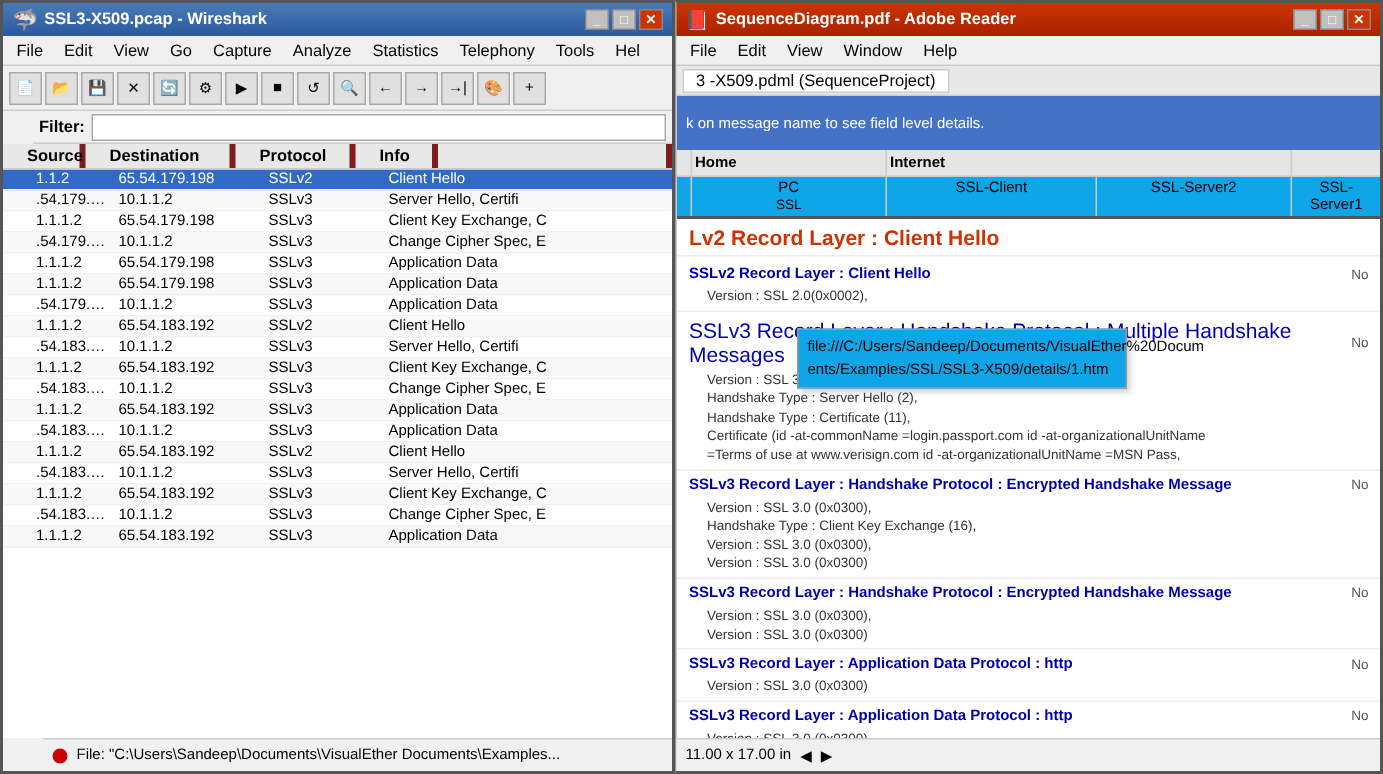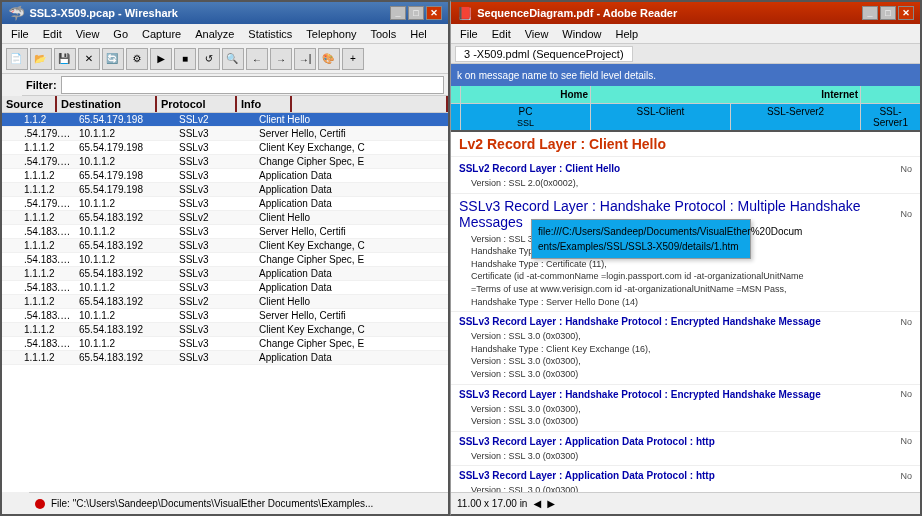--- a/index.html
+++ b/index.html
@@ -94,22 +94,22 @@
     }
     .packet-header {
       display: grid;
       grid-template-columns: 55px 100px 80px 55px 1fr;
       background: #e8e8e8;
       border-bottom: 1px solid #ccc;
       font-weight: bold;
       font-size: 11px;
     }
     .packet-header-cell {
-      padding: 2px 4px;
-      border-right: 2px solid #7f1d1d;
+      padding: 2px 16px;
+      border-right: 4px solid #7f1d1d;
     }
     .packet-rows { overflow-y: auto; flex: 1; }
     .packet-row {
       display: grid;
       grid-template-columns: 55px 100px 80px 55px 1fr;
       font-size: 10px;
       border-bottom: 1px solid #f0f0f0;
       padding-left: 18px;
     }
     .packet-row:nth-child(odd) { background: white; }
@@ -179,21 +179,21 @@
       background: white;
       overflow-y: auto;
       overflow-x: hidden;
       position: relative;
     }
     .hint-bar {
       background: #4472c4;
       color: white;
       padding: 2px 6px;
       font-size: 10px;
-      height: 22px;
+      height: 36px;
       display: flex;
       align-items: center;
     }
     .section-title {
       background: white;
       padding: 4px 8px;
       font-size: 14px;
       color: #cc3300;
       font-weight: bold;
       border-bottom: 1px solid #eee;
@@ -218,24 +218,24 @@
       top: 155px;
       left: 80px;
       z-index: 100;
       max-width: 220px;
       line-height: 1.5;
       box-shadow: 2px 2px 4px rgba(0,0,0,0.2);
     }
     .participants-row {
       display: grid;
       grid-template-columns: 10px 130px 140px 130px 60px;
-      text-align: right;
+      text-align: left;
       font-size: 10px;
       font-weight: bold;
-      background: #5eead4;
+      background: #e5e5e5;
       border-bottom: 1px solid #ccc;
     }
     .participant-cell {
       padding: 3px 2px;
       border-right: 1px solid #ccc;
     }
     .sub-participants-row {
       display: grid;
       grid-template-columns: 10px 130px 140px 130px 60px;
       text-align: center;
@@ -493,21 +493,20 @@
           <div style="display: flex; align-items: center; padding: 2px 8px;">
             <span style="color: rgb(0, 0, 170); font-weight: normal; font-size: 14px; flex: 2 1 0%; cursor: pointer;">SSLv3 Record Layer : Handshake Protocol : Multiple Handshake Messages</span>
             <span style="color: rgb(85, 85, 85); font-size: 9px; width: 30px; text-align: right;">No</span>
           </div>
           <div style="padding: 1px 20px; font-size: 9px; color: rgb(51, 51, 51); line-height: 1.4;">
             <div>Version : SSL 3.0 (0x0300),</div>
             <div>Handshake Type : Server Hello (2),</div>
             <div>Handshake Type : Certificate (11),</div>
             <div>Certificate (id -at-commonName =login.passport.com id -at-organizationalUnitName</div>
             <div>=Terms of use at www.verisign.com id -at-organizationalUnitName =MSN Pass,</div>
-            <div>Handshake Type : Server Hello Done (14)</div>
           </div>
         </div>
         <div style="border-bottom: 1px solid rgb(238, 238, 238); padding: 2px 0px;">
           <div style="display: flex; align-items: center; padding: 2px 8px;">
             <span style="color: rgb(0, 0, 170); font-weight: bold; font-size: 10px; flex: 2 1 0%; cursor: pointer;">SSLv3 Record Layer : Handshake Protocol : Encrypted Handshake Message</span>
             <span style="color: rgb(85, 85, 85); font-size: 9px; width: 30px; text-align: right;">No</span>
           </div>
           <div style="padding: 1px 20px; font-size: 9px; color: rgb(51, 51, 51); line-height: 1.4;">
             <div>Version : SSL 3.0 (0x0300),</div>
             <div>Handshake Type : Client Key Exchange (16),</div>

